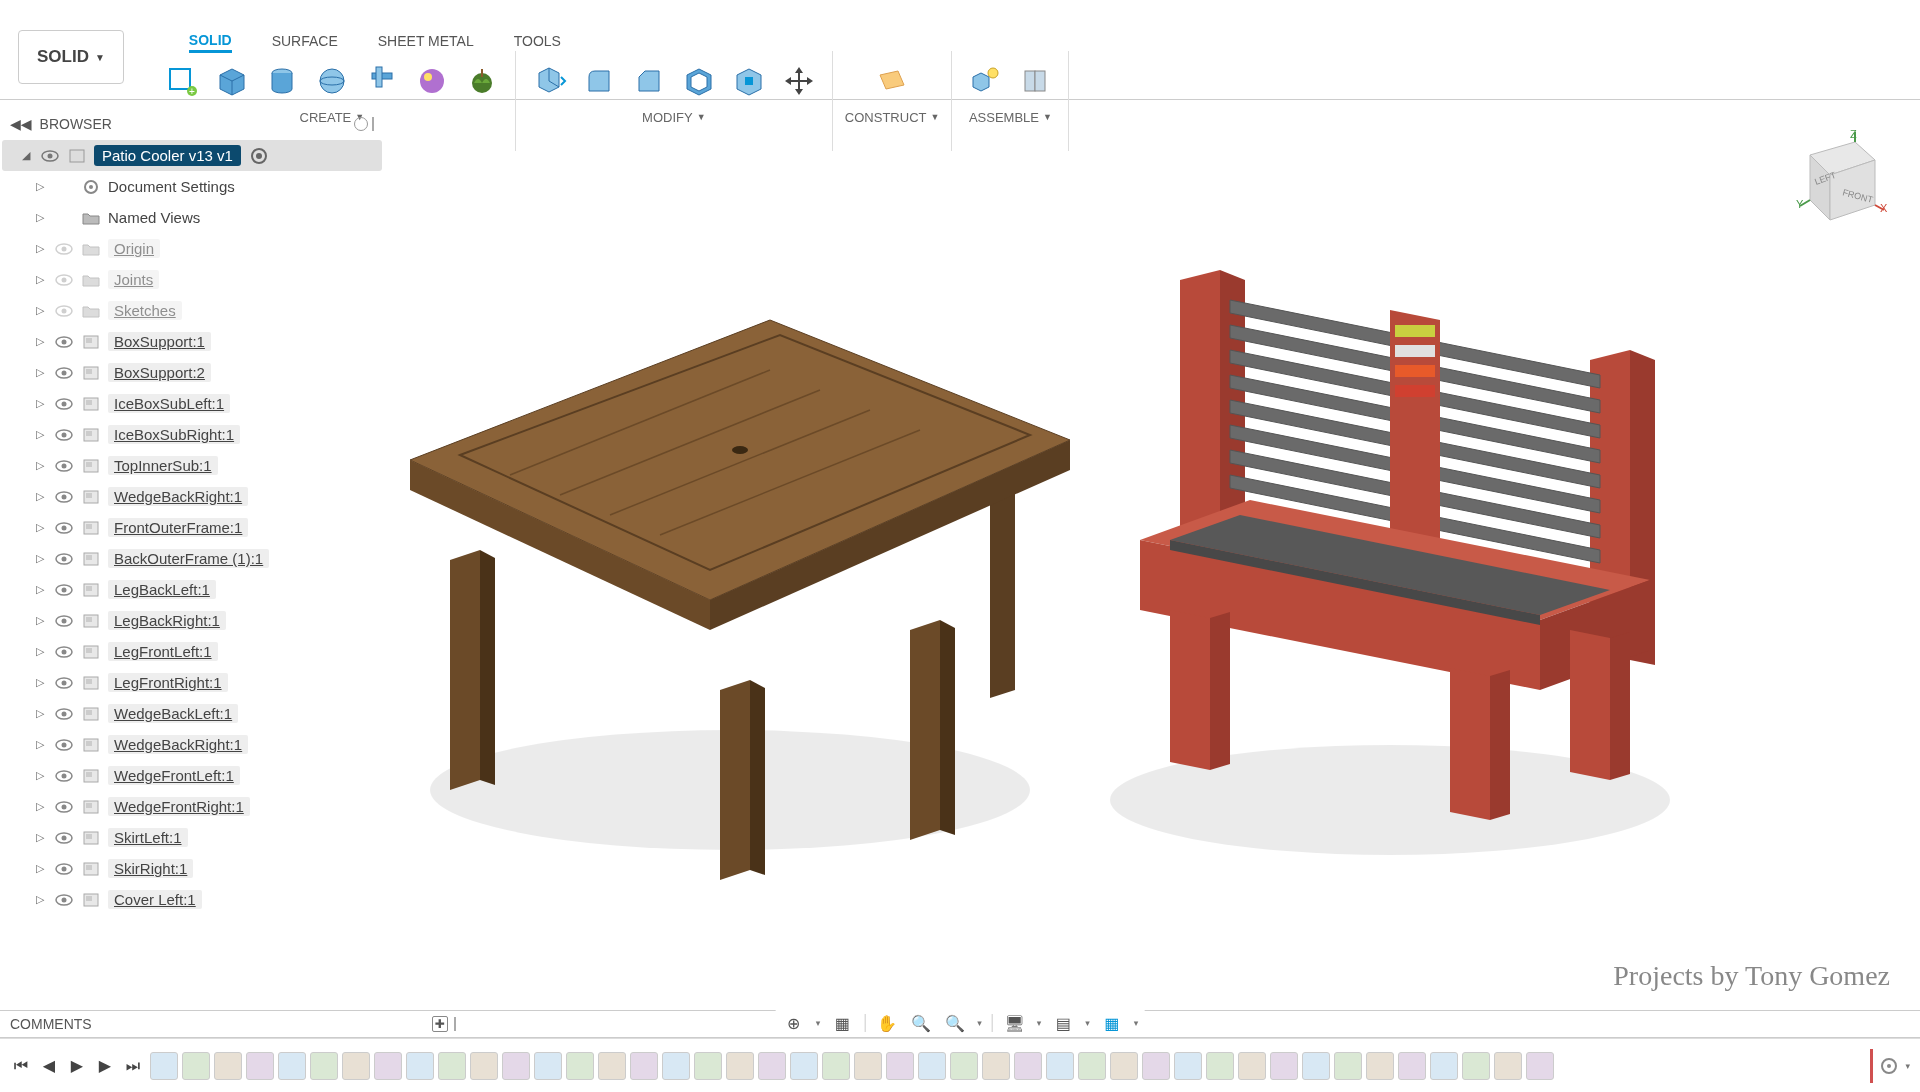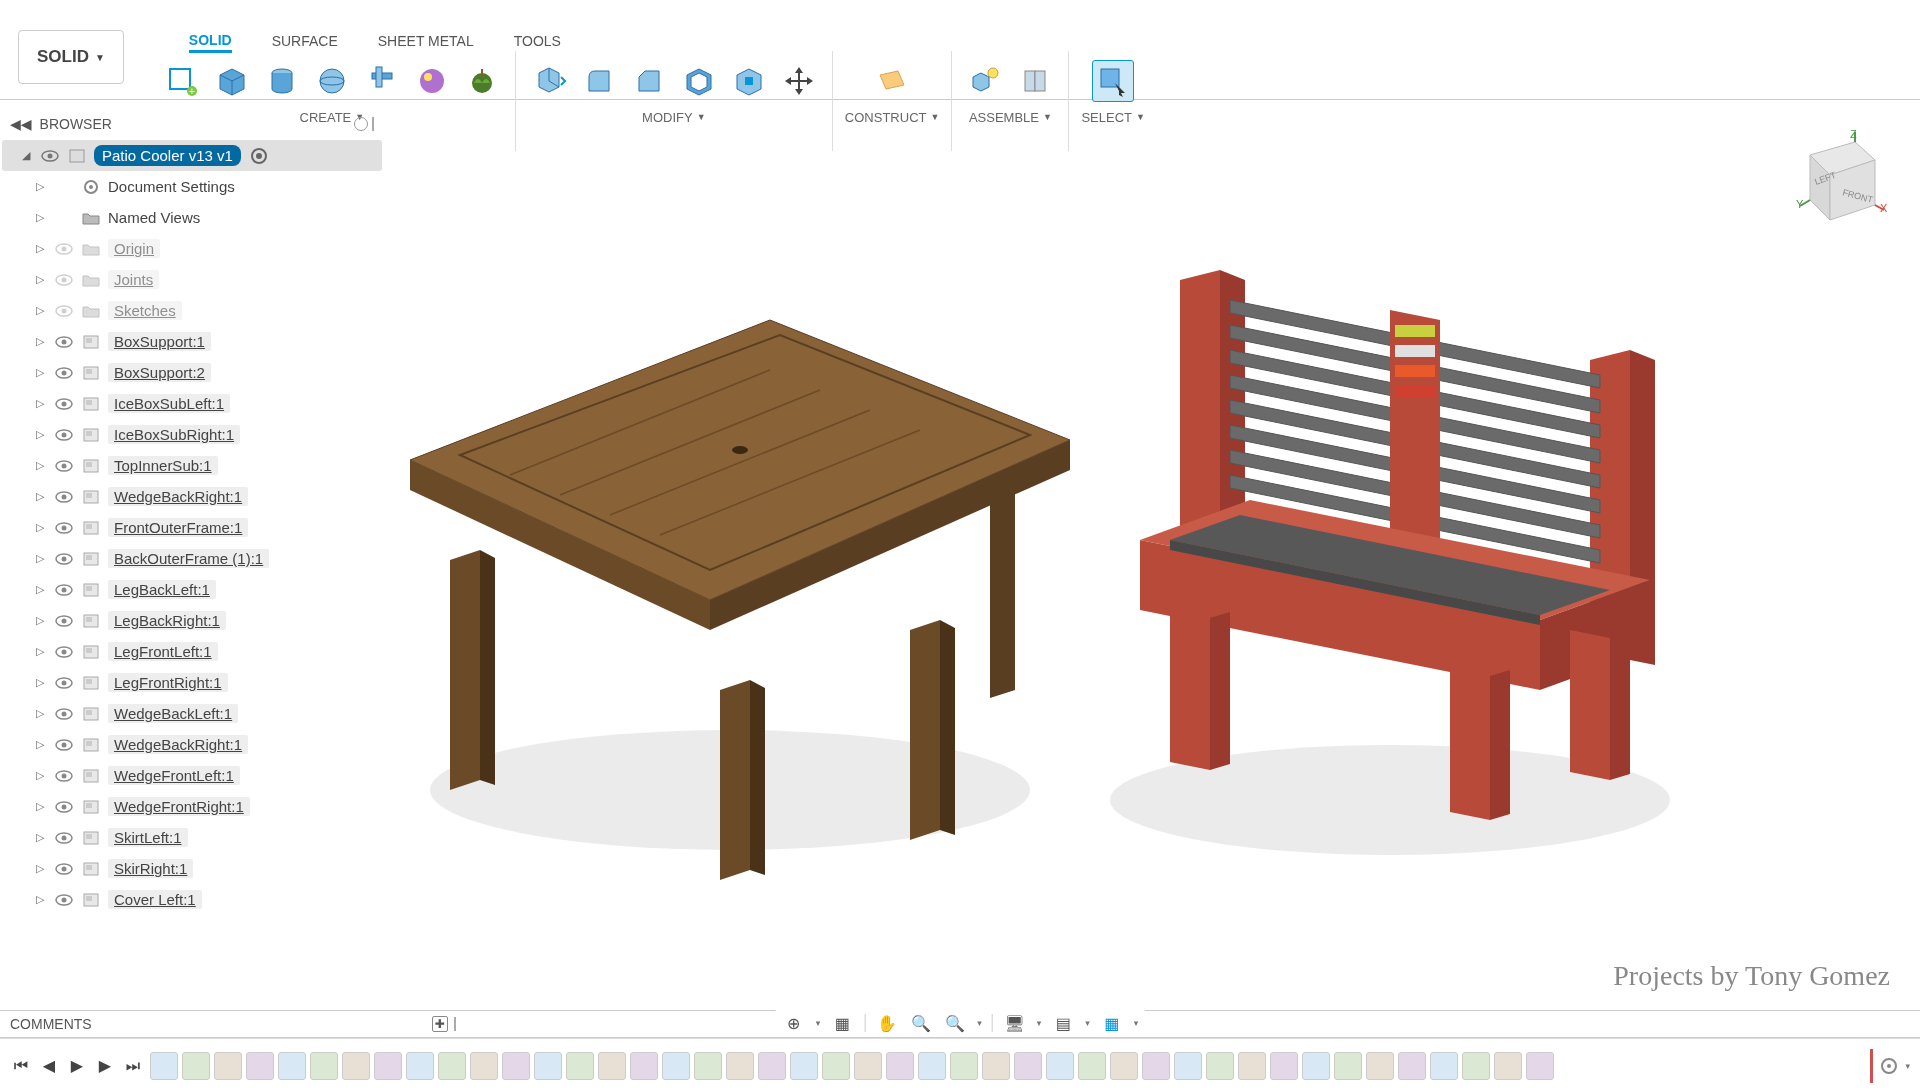--- a/index.html
+++ b/index.html
@@ -23,21 +23,21 @@
 
 .browser { position: absolute; left: 2px; top: 112px; width: 380px; }
 .browser-header { display: flex; align-items: center; gap: 8px; padding: 4px 8px; font-size: 14px; color: #555; }
 .browser-header .collapse { cursor: pointer; }
 .browser-header .pin-area { margin-left: auto; display: flex; gap: 4px; }
 .pin { width: 14px; height: 14px; border: 1px solid #999; border-radius: 50%; cursor: pointer; }
 
 .tree { padding: 4px 0; }
 .tree-row { display: flex; align-items: center; gap: 6px; padding: 3px 4px 3px 20px; font-size: 15px; color: #444; height: 31px; cursor: pointer; }
 .tree-row.root { background: #e0e0e0; border-radius: 3px; }
-.tree-row.root .label { background: #0369a1; color: #fff; padding: 2px 8px; border-radius: 8px; font-weight: 500; }
+.tree-row.root .label { background: #0c4a6e; color: #fff; padding: 2px 8px; border-radius: 3px; font-weight: 500; }
 .tree-row .tri { width: 12px; font-size: 11px; color: #666; }
 .tree-row .eye { width: 20px; height: 16px; display: flex; align-items: center; justify-content: center; }
 .tree-row .type-icon { width: 22px; height: 18px; display: flex; align-items: center; justify-content: center; }
 .tree-row .label-bg { background: #eee; padding: 1px 6px; border-radius: 2px; text-decoration: underline; }
 .radio-dot { width: 16px; height: 16px; border: 2px solid #666; border-radius: 50%; margin-left: 4px; display: flex; align-items: center; justify-content: center; }
 .radio-dot::after { content: ''; width: 6px; height: 6px; background: #666; border-radius: 50%; }
 
 
 .canvas { position: absolute; left: 0; top: 100px; right: 0; bottom: 80px; background: #fff; z-index: -1; }
 .attribution { position: absolute; right: 30px; bottom: 100px; font-size: 28px; color: #888; font-family: Georgia, serif; }
@@ -198,31 +198,20 @@
                 <rect x="8" y="8" width="10" height="20" fill="#c8dae8" stroke="#888"></rect>
                 <rect x="18" y="8" width="10" height="20" fill="#c8dae8" stroke="#888"></rect>
               </svg>
             </div>
         </div>
         <div class="section-label">ASSEMBLE</div>
       </div>
 
 
 
-      <div class="ribbon-section" style="border-right:none;">
-        <div class="icon-row">
-          <div class="tool-icon" style="background:#cde8f7;border:1px solid #0696d7;">
-              <svg width="36" height="36">
-                <rect x="6" y="6" width="18" height="18" fill="#6fb4e8" stroke="#2a6fa8"></rect>
-                <path d="M20 20 L30 30 L26 30 L28 34 L24 32 L24 28 Z" fill="#333"></path>
-              </svg>
-            </div>
-        </div>
-        <div class="section-label">SELECT</div>
-      </div>
     </div>
   </div>
 </div>
 
 <div class="browser">
   <div class="browser-header">
     <span class="collapse">◀◀</span>
     <span>BROWSER</span>
     <div class="pin-area">
       <span class="pin"></span>

